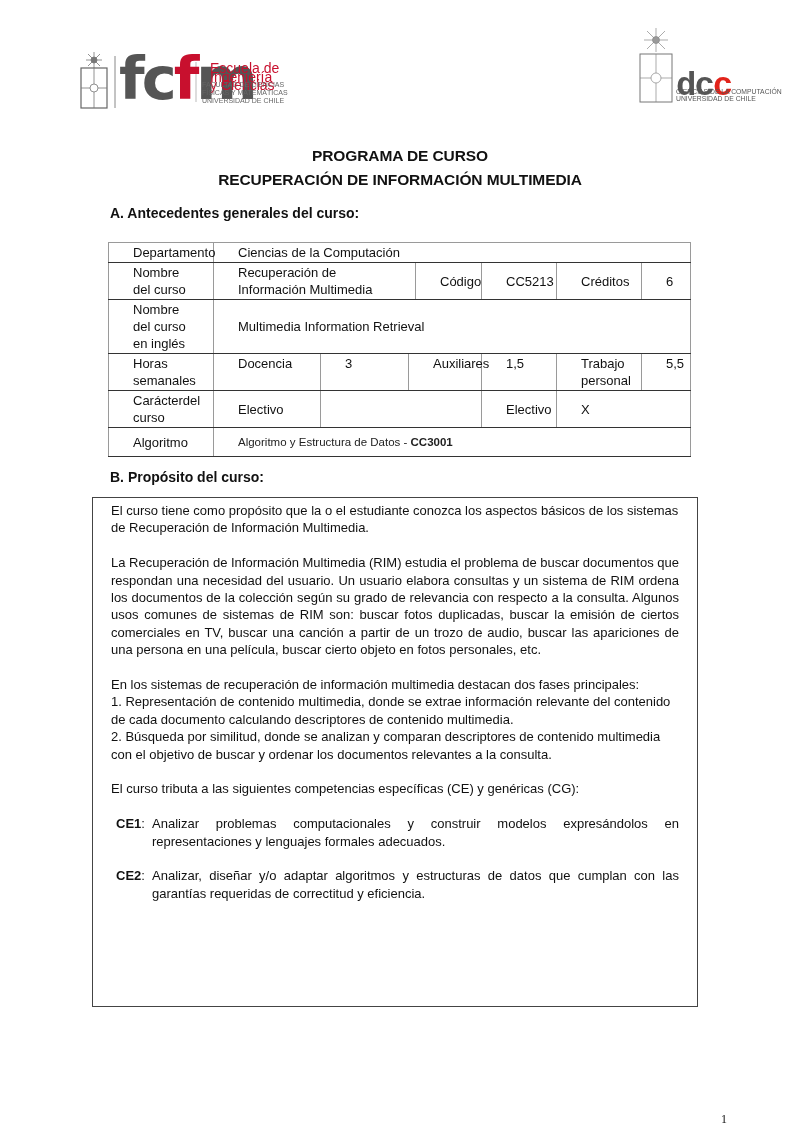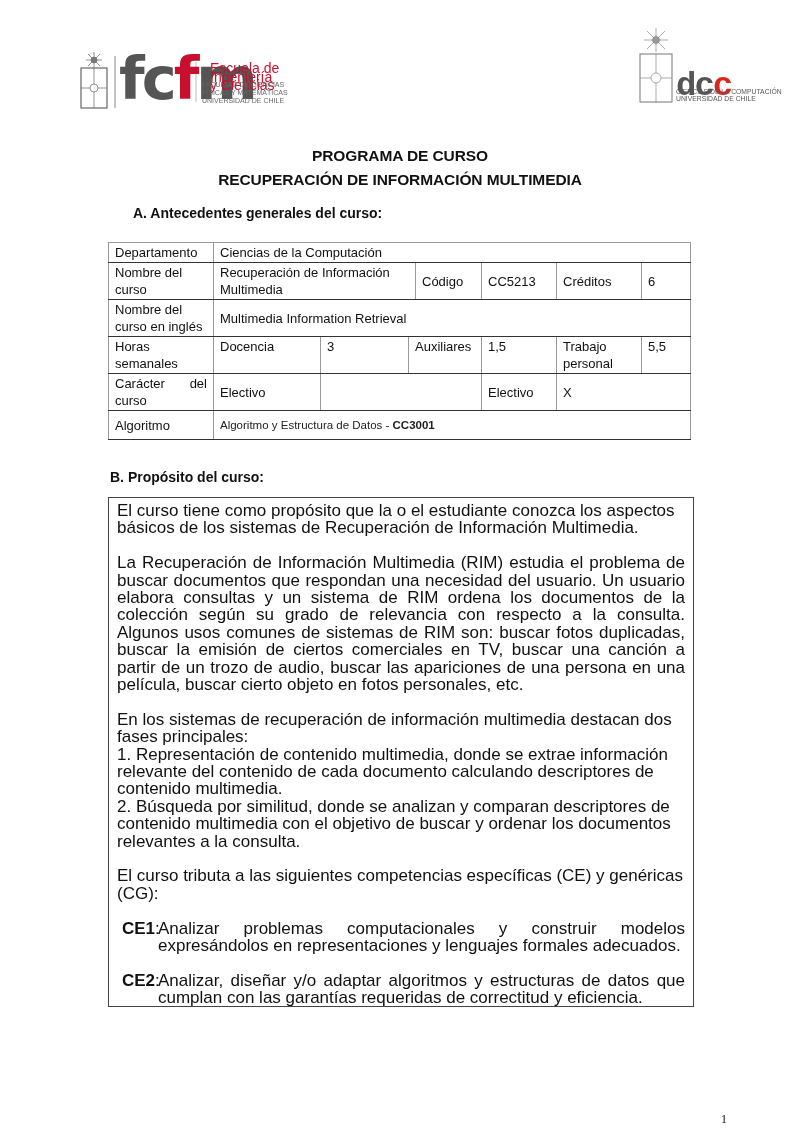--- a/index.html
+++ b/index.html
@@ -5,33 +5,33 @@
     html, body { margin:0; padding:0; background:#ffffff; }
     body { width:800px; height:1132px; position:relative; overflow:hidden;
            font-family:"Liberation Sans", sans-serif; color:#111; }
     .logo-left { position:absolute; left:78px; top:50px; width:250px; height:62px; }
     .logo-right { position:absolute; left:636px; top:26px; width:145px; height:80px; }
     .title { position:absolute; left:0; width:800px; text-align:center; font-weight:bold;
              font-size:15.5px; font-family:"Liberation Sans", sans-serif; letter-spacing:-0.1px; }
     .t1 { top:147px; }
     .t2 { top:171px; }
     .section { position:absolute; left:110px; font-weight:bold; font-size:14px; }
-    .secA { top:205px;margin-left:23px; }
+    .secA { top:205px; }
     .secB { top:469px; }
     table.info { position:absolute; left:108px; top:242px; width:582px; border-collapse:collapse;
                  font-size:13px; table-layout:fixed; }
-    table.info td { border:1px solid #9a9a9a; padding:1px 6px; vertical-align:top; line-height:17px; }
+    table.info td { border:1px solid #9a9a9a; padding:1px 24px; vertical-align:top; line-height:17px; }
     table.info tr.thick td { border-bottom:1.5px solid #333; }
     table.info tr.last td { border-bottom:1.5px solid #333; }
     .c { text-align:left; }
     .vm { vertical-align:middle !important; }
     .just { display:flex; justify-content:space-between; }
     .req { font-size:11.5px; color:#222; }
-    .purpose { position:absolute; left:108px; top:497px; width:568px; height:500px;
-               border:1.2px solid #444; padding:4px 8px; font-size:17px; line-height:17.4px; }
+    .purpose { position:absolute; left:92px; top:497px; width:568px; height:500px;
+               border:1.2px solid #444; padding:4px 18px; font-size:13px; line-height:17.4px; }
     .purpose p { margin:0 0 17.4px 0; }
     .j { text-align:justify; }
     .ce { display:flex; margin:0 0 17.4px 0; padding-left:5px; }
     .ce-tag { width:36px; flex:none; }
     .ce-tag b { font-weight:bold; }
     .ce-text { flex:1; text-align:justify; }
     .page-num { position:absolute; left:721px; top:1112px; font-size:12px;
                 font-family:"Liberation Serif", serif; }
   </style>
 </head>

